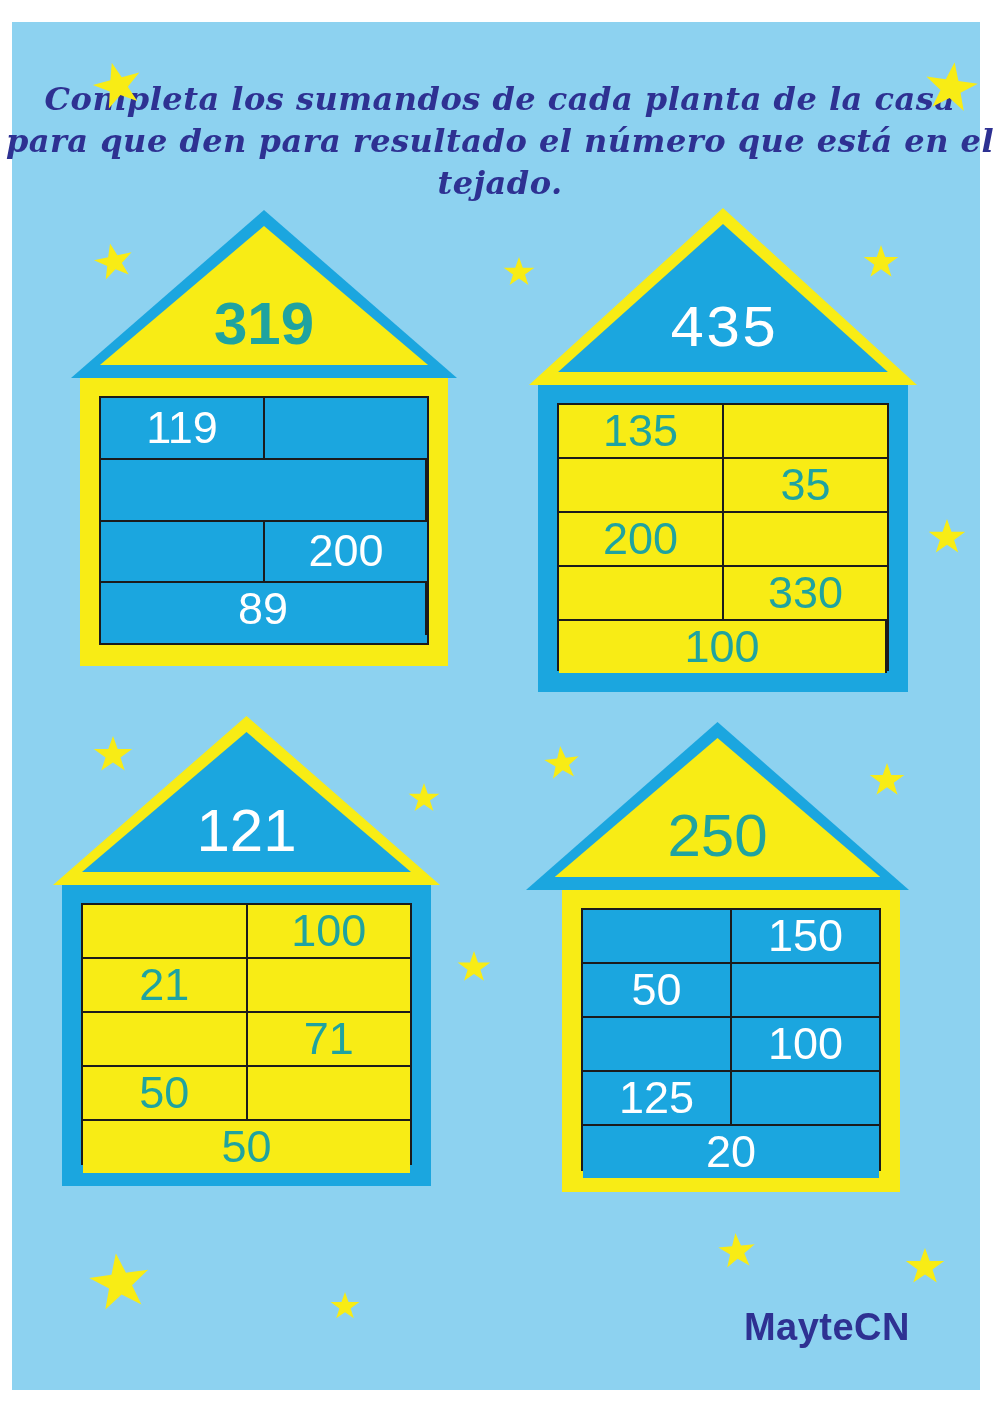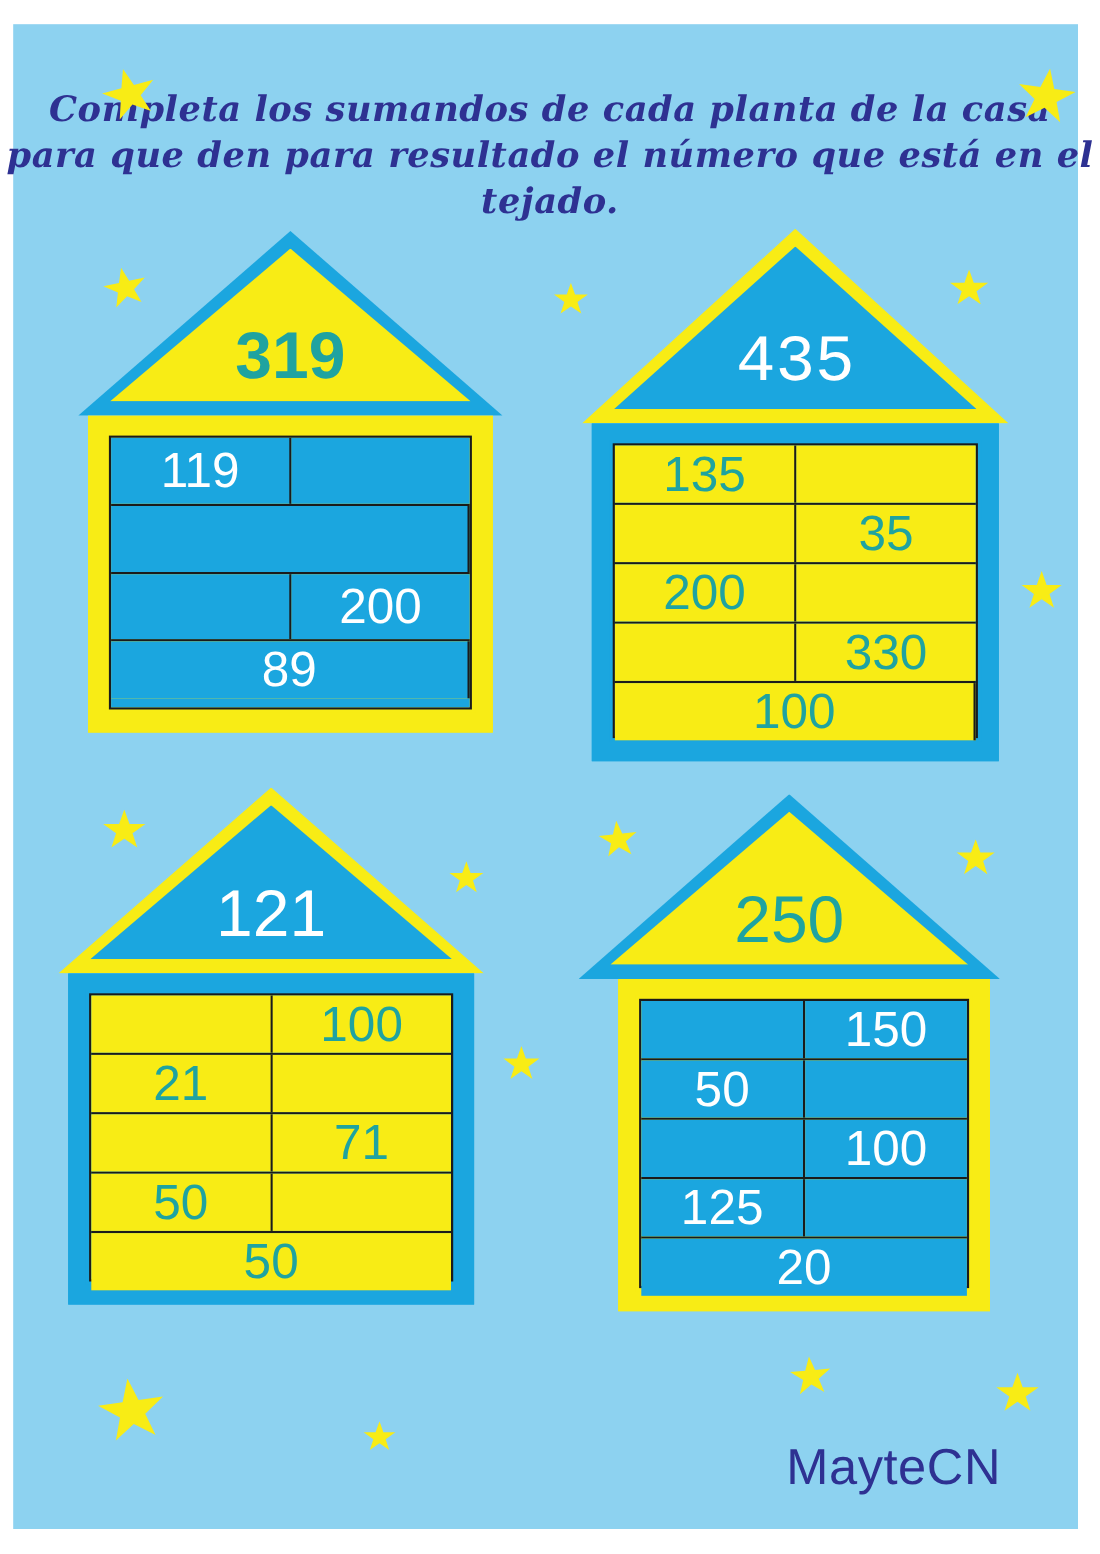--- a/index.html
+++ b/index.html
@@ -88,22 +88,22 @@
   .h2{left:538px;top:208px;width:370px;}
   .h2 .roof{height:177px;font-family:Liberation Mono, monospace;} .h2 .body{height:307px;}
   .h3{left:62px;top:716px;width:369px;}
   .h3 .roof{height:169px;} .h3 .body{height:301px;}
   .h4{left:535px;top:722px;width:365px;}
   .h4 .roof{height:168px;} .h4 .body{height:302px;margin-left:27px;}
   
   .credit{
     position:absolute;right:90px;top:1306px;
     color:var(--navy,#2E3192);
-    font-size:46px;
-    font-weight:400;
+    font-size:38px;
+    font-weight:700;
     letter-spacing:.5px;
   }
 </style>
 </head>
 <body>
 
 <div class="page"></div>
 
 <div class="title-block">
   <div>Completa los sumandos de cada planta de la casa</div>

